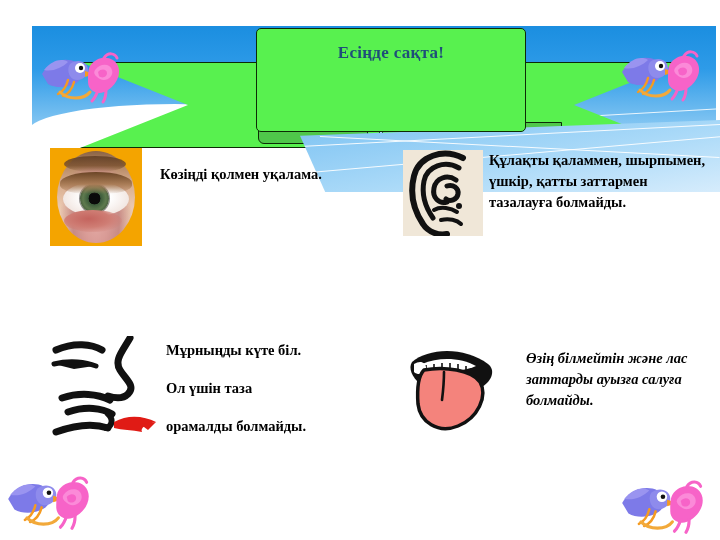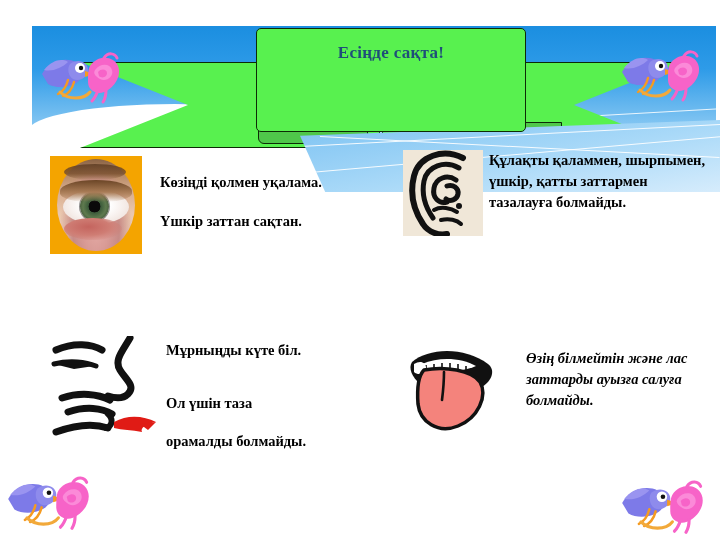--- a/index.html
+++ b/index.html
@@ -339,32 +339,31 @@
       </svg>
     </div>
   </div>
 
   <div class="sky-lower-right">
     <div class="hairline h1"></div>
     <div class="hairline h2"></div>
     <div class="hairline h3"></div>
   </div>
 
-  <div class="row" style="left:40px; top:156px; width:330px;">
+  <div class="row" style="left:40px; top:148px; width:330px;">
     <div class="eye-photo">
       <div class="skin"></div>
       <div class="brow"></div>
       <div class="sclera"></div>
       <div class="iris"></div>
       <div class="lid"></div>
       <div class="lower-red"></div>
     </div>
     <div class="cell-text" style="margin-left:18px; width:200px; padding-top:16px;">
       <p>Көзіңді қолмен уқалама.</p>
-      <p style="margin-top:18px;">Үшкір заттан сақтан.</p>
     </div>
   </div>
 
   <div class="row" style="left:402px; top:150px; width:310px;">
     <div class="ear-art">
       <svg width="80" height="86" viewBox="0 0 80 86">
         <path d="M60 8 C40 -2 16 6 11 26 C6 46 12 62 20 74 C25 82 36 86 44 84" stroke="#111111" stroke-width="6" fill="none" stroke-linecap="round"></path>
         <path d="M56 18 C42 10 24 16 21 31 C18 46 23 58 30 68" stroke="#111111" stroke-width="5" fill="none" stroke-linecap="round"></path>
         <path d="M53 30 C44 24 33 28 31 38 C29 48 36 54 44 52" stroke="#111111" stroke-width="5" fill="none" stroke-linecap="round"></path>
         <path d="M44 36 C50 34 56 38 55 44 C54 50 47 52 43 49" stroke="#111111" stroke-width="5" fill="none" stroke-linecap="round"></path>
@@ -395,21 +394,21 @@
 
         <path d="M12 96 C34 88 52 88 64 92" stroke="#111111" stroke-width="7" fill="none" stroke-linecap="round"></path>
         <path d="M64 78 C70 84 68 90 62 92" stroke="#111111" stroke-width="6" fill="none" stroke-linecap="round"></path>
 
         <path d="M70 86 C84 78 100 80 112 86 C102 88 96 92 98 96 C88 94 78 94 70 92 Z" fill="#e01b15"></path>
         <path d="M96 88 L112 86 L104 94 Z" fill="#e01b15"></path>
       </svg>
     </div>
     <div class="cell-text" style="margin-left:4px; width:210px; padding-top:4px;">
       <p>Мұрныңды күте біл.</p>
-      <p style="margin-top:32px;">Ол үшін таза</p>
+      <p style="margin-top:17px;">Ол үшін таза</p>
       <p style="margin-top:17px;">орамалды болмайды.</p>
     </div>
   </div>
 
   <div class="row" style="left:406px; top:342px; width:310px;font-style:italic;">
     <div class="mouth-art">
       <svg width="100" height="96" viewBox="0 0 100 96">
 
         <path d="M6 20 C22 6 58 4 82 22 C90 28 86 40 74 46 C58 54 28 54 14 42 C6 35 2 26 6 20 Z" fill="#111111"></path>
 

